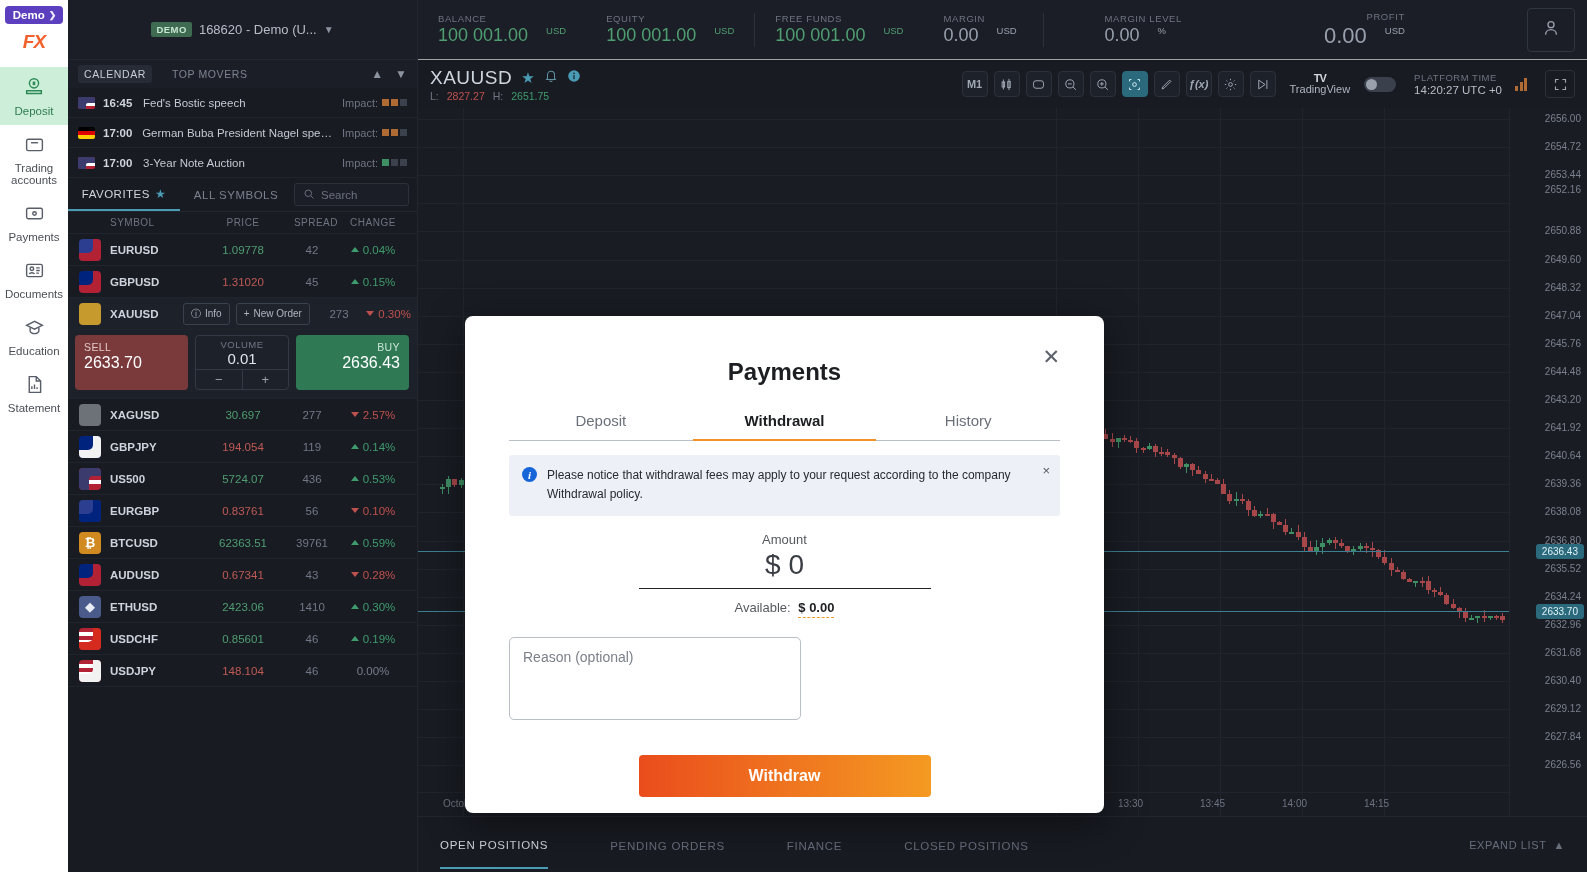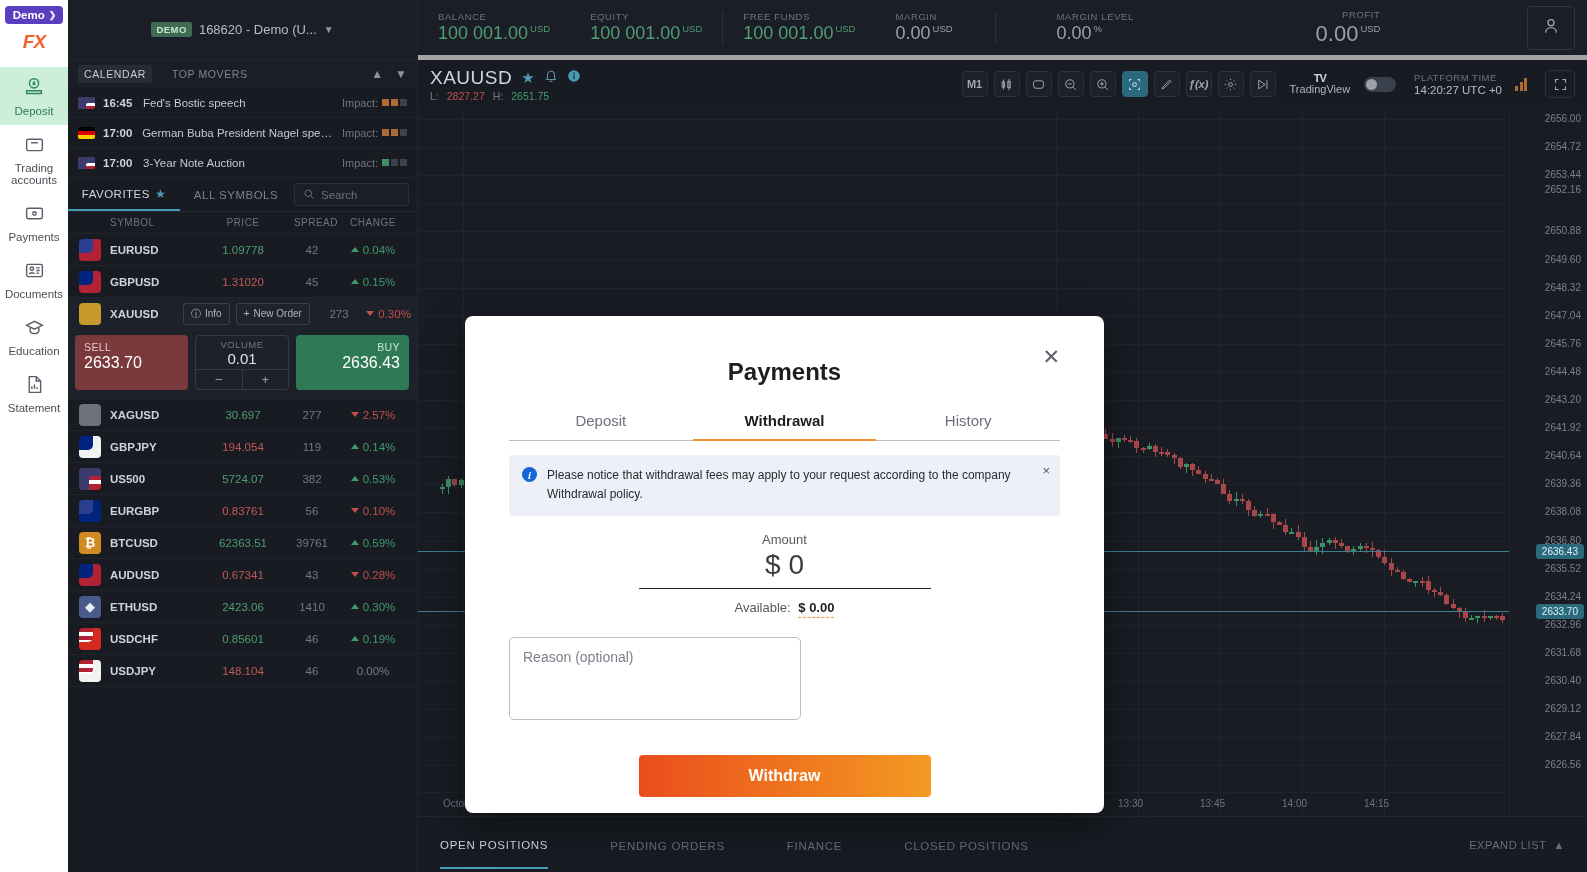--- a/index.html
+++ b/index.html
@@ -161,26 +161,26 @@
   .vol-btns { display: flex; border-top: 1px solid #333a45; }
   .vol-btns div {
     flex: 1; color: #9aa1ad; font-size: 13px; padding: 2px 0; cursor: pointer;
   }
   .vol-btns div:first-child { border-right: 1px solid #333a45; }
 
   
   .main { flex: 1; display: flex; flex-direction: column; min-width: 0; }
   .topstats {
     height: 60px; background: #1b1e26; display: flex; align-items: center;
-    border-bottom: 5px solid #a3a3a3;
+    border-bottom: 1px solid #a3a3a3;
   }
   .stat { padding: 0 20px; min-width: 120px; }
   .stat-lbl { font-size: 9.5px; letter-spacing: .6px; color: #6d7481; }
   .stat-val { font-size: 18px; margin-top: 1px; }
-  .stat-val .unit { font-size: 9.5px; vertical-align: super; margin-left: 2px; }
+  .stat-val .unit { font-size: 9.5px; vertical-align: super; margin-left: 18px; }
   .green-v { color: #4f9e71; }
   .grey-v { color: #98a0ad; }
   .vdiv { width: 1px; height: 34px; background: #2b303a; }
   .profile-btn {
     width: 48px; height: 44px; border: 1px solid #303640; border-radius: 4px;
     margin: 0 12px 0 auto; display: flex; align-items: center;
     justify-content: center; cursor: pointer;
   }
   .profile-btn svg { stroke: #9aa1ad; fill: none; stroke-width: 1.6; }
 
@@ -585,21 +585,21 @@
             <span>0.14%</span>
         </span>
       </div>
 
       <div class="wl-row">
         <span class="sym-cell">
           <span class="sym-ico" style="background:linear-gradient(#b22234 0 18%,#fff 18% 36%,#b22234 36% 54%,#fff 54% 72%,#b22234 72% 100%);box-shadow:inset 10px 8px 0 0 #3c3b6e;"></span>
           <span class="sym-name">US500</span>
         </span>
         <span class="price-cell price-up">5724.07</span>
-        <span class="spread-cell">382</span>
+        <span class="spread-cell">436</span>
         <span class="change-cell up">
           <i class="tri-up"></i>
             <span>0.53%</span>
         </span>
       </div>
 
       <div class="wl-row">
         <span class="sym-cell">
           <span class="sym-ico" style="background:#2c3e8f;box-shadow:inset -9px -9px 0 -1px #00247d;"></span>
           <span class="sym-name">EURGBP</span>

